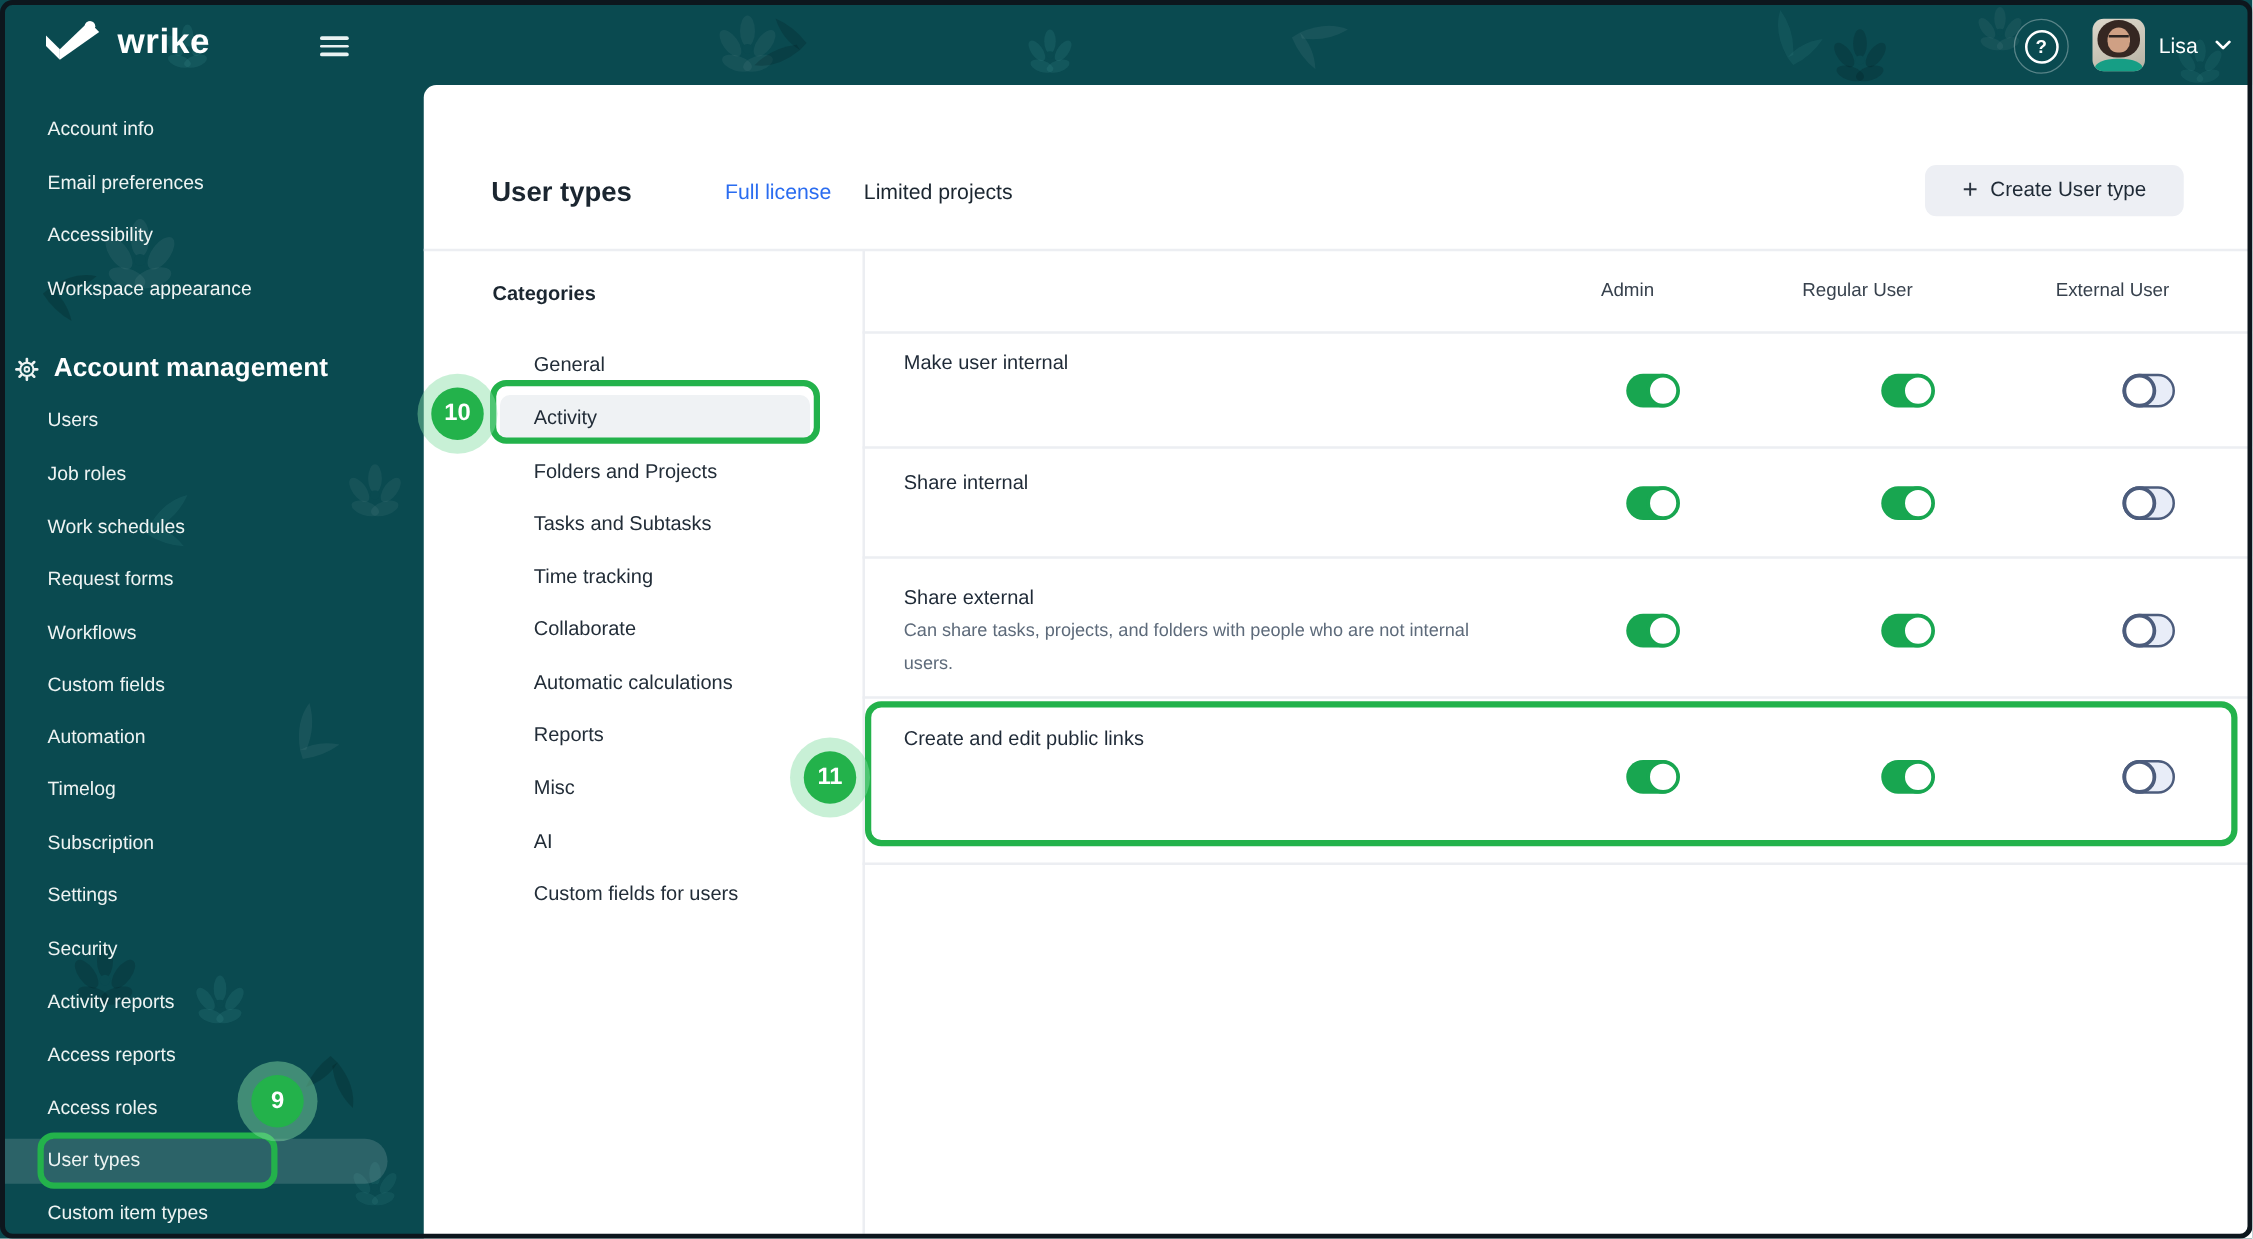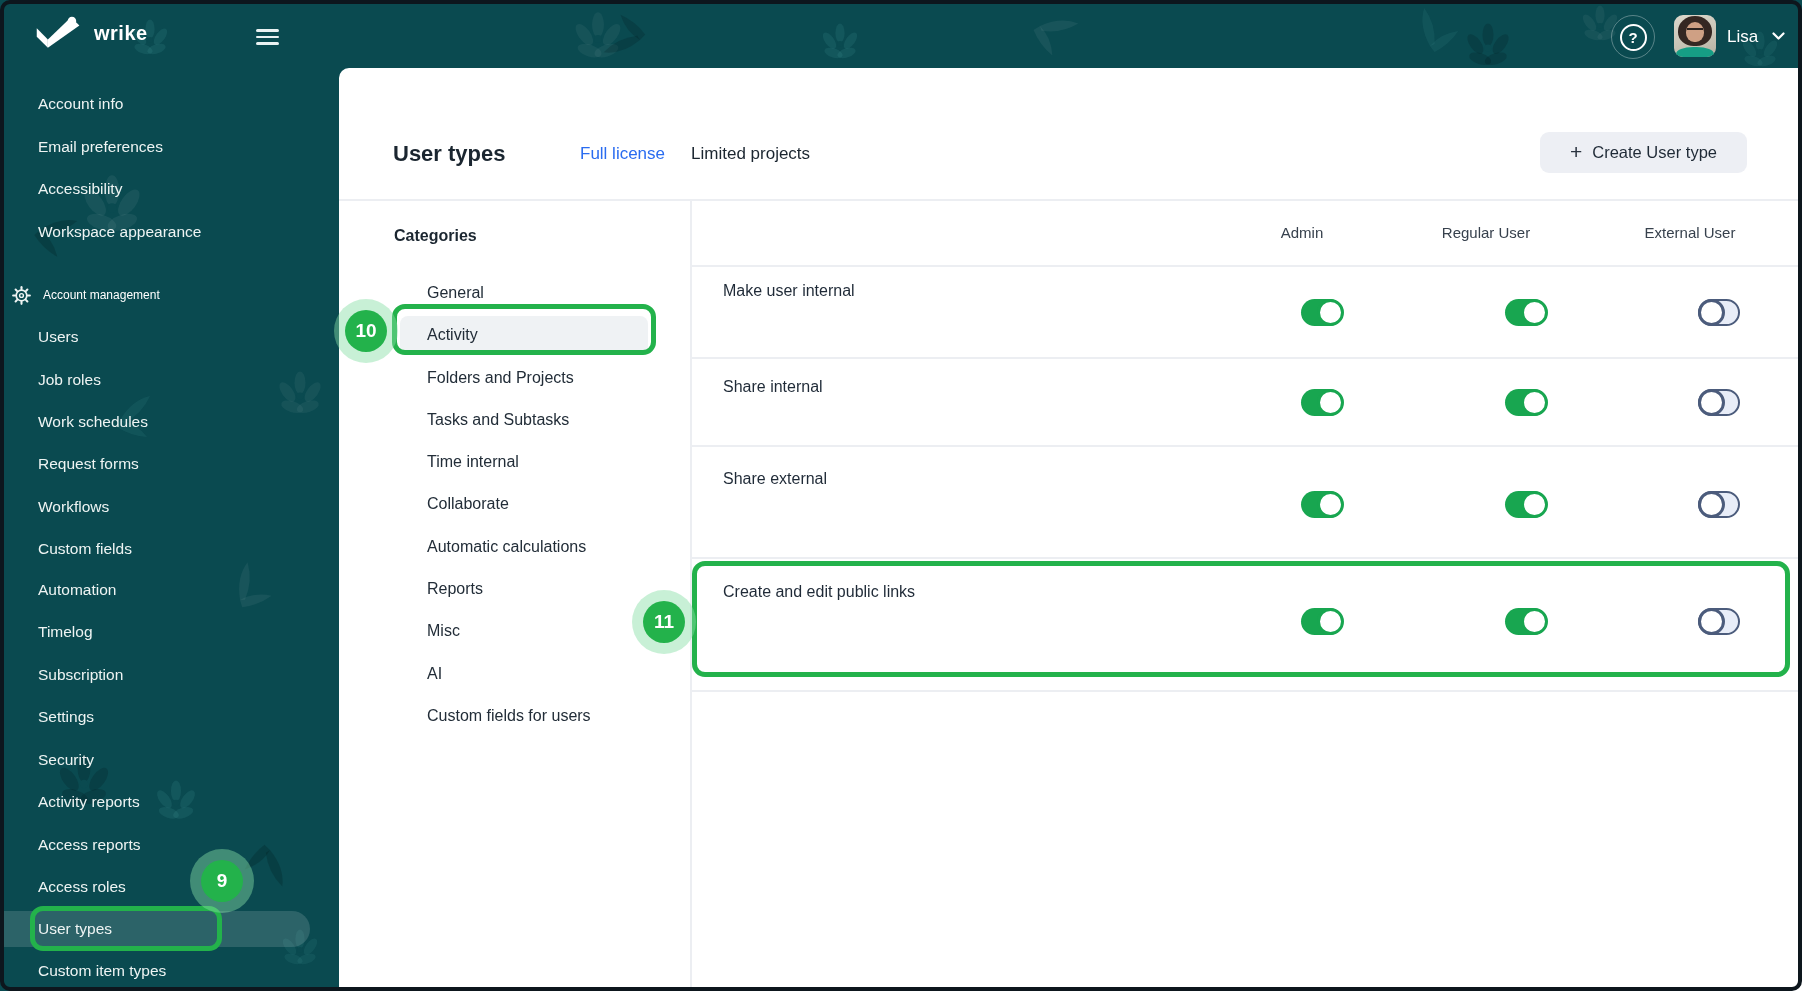--- a/index.html
+++ b/index.html
@@ -4,36 +4,36 @@
 <style>
   * { box-sizing: border-box; margin: 0; padding: 0; }
   html,body { width:1802px; height:991px; background:#ffffff; font-family:"Liberation Sans", sans-serif; }
   #stage { position:relative; width:1802px; height:991px; background:#0a4a50; overflow:hidden; }
   #stage::after { content:""; position:absolute; inset:0; border:4px solid #0d161d; border-radius:10px; pointer-events:none; z-index:60; }
 
   .pattern { position:absolute; inset:0; z-index:1; pointer-events:none; }
 
   
   .logo { position:absolute; left:34px; top:16px; display:flex; align-items:center; gap:10px; z-index:10; }
-  .logo-text { color:#ffffff; font-size:20px; font-weight:bold; letter-spacing:.5px; line-height:34px; }
+  .logo-text { color:#ffffff; font-size:28px; font-weight:bold; letter-spacing:.5px; line-height:34px; }
   .hamburger { position:absolute; left:256px; top:29px; width:23px; height:16px; display:flex; flex-direction:column; justify-content:space-between; z-index:10; cursor:pointer; }
   .hamburger span { display:block; height:2.6px; border-radius:2px; background:#e9f2f2; }
   .help-ring { position:absolute; left:1611px; top:15px; width:44px; height:44px; border:1.5px solid rgba(255,255,255,.32); border-radius:50%; display:flex; align-items:center; justify-content:center; z-index:10; cursor:pointer; }
   .help-circle { width:27px; height:27px; border:2px solid #ffffff; border-radius:50%; color:#ffffff; font-size:15px; font-weight:bold; display:flex; align-items:center; justify-content:center; }
   .avatar { position:absolute; left:1674px; top:15px; width:42px; height:42px; border-radius:9px; overflow:hidden; background:linear-gradient(160deg,#ddd8cc 0%,#c9c4b6 55%,#b4b0a2 100%); z-index:10; cursor:pointer; }
   .avatar .hair { position:absolute; left:4px; top:1px; width:34px; height:30px; background:#352722; border-radius:50% 50% 46% 46%; }
   .avatar .face { position:absolute; left:12px; top:7px; width:18px; height:20px; background:#cfa084; border-radius:50% 50% 45% 45%; }
   .avatar .glasses { position:absolute; left:13px; top:13px; width:16px; height:5px; border-top:2px solid #2c2320; }
   .avatar .body { position:absolute; left:2px; bottom:-6px; width:38px; height:16px; background:#169e85; border-radius:45% 45% 0 0; }
   .user-name { position:absolute; left:1727px; top:26px; color:#ffffff; font-size:17px; line-height:22px; z-index:10; cursor:pointer; }
   .user-chevron { position:absolute; left:1772px; top:32px; z-index:10; cursor:pointer; }
 
   
   .sb-item { position:absolute; left:38px; height:30px; line-height:30px; color:#eef4f3; font-size:15.5px; z-index:6; cursor:pointer; white-space:nowrap; }
-  .sb-section { position:absolute; left:43px; height:30px; line-height:30px; color:#ffffff; font-size:12px; font-weight:normal; z-index:6; cursor:pointer; white-space:nowrap; }
+  .sb-section { position:absolute; left:43px; height:30px; line-height:30px; color:#ffffff; font-size:21px; font-weight:bold; z-index:6; cursor:pointer; white-space:nowrap; }
   .gear { position:absolute; left:12px; top:286px; z-index:6; }
   .sb-highlight { position:absolute; left:0; top:911px; width:310px; height:36px; background:rgba(255,255,255,.14); border-radius:0 18px 18px 0; z-index:5; }
 
   
   .main-panel { position:absolute; left:339px; top:68px; width:1463px; height:923px; background:#ffffff; border-top-left-radius:10px; z-index:2; }
   .page-title { position:absolute; left:393px; top:140px; font-size:22px; font-weight:bold; color:#1b2630; line-height:27px; z-index:10; }
   .tabs { position:absolute; left:580px; top:142px; display:flex; gap:26px; z-index:10; }
   .tab { font-size:17px; line-height:23px; color:#1b2630; font-weight:500; cursor:pointer; }
   .tab.active { color:#2a6cf0; }
   .create-btn { position:absolute; left:1540px; top:132px; width:207px; height:41px; background:#edeff4; border-radius:9px; display:flex; align-items:center; justify-content:center; gap:10px; font-size:16.5px; color:#1f2a36; z-index:10; cursor:pointer; }
@@ -187,21 +187,21 @@
 
   <div class="hdiv" style="left:339px; top:199px; width:1463px;"></div>
   <div class="vdiv" style="left:690px; top:200px; height:787px;"></div>
 
   <div class="cat-title">Categories</div>
   <div class="cat-selected-bg"></div>
   <div class="cat-item" style="top:278px">General</div>
   <div class="cat-item" style="top:320px">Activity</div>
   <div class="cat-item" style="top:363px">Folders and Projects</div>
   <div class="cat-item" style="top:405px">Tasks and Subtasks</div>
-  <div class="cat-item" style="top:447px">Time internal</div>
+  <div class="cat-item" style="top:447px">Time tracking</div>
   <div class="cat-item" style="top:489px">Collaborate</div>
   <div class="cat-item" style="top:532px">Automatic calculations</div>
   <div class="cat-item" style="top:574px">Reports</div>
   <div class="cat-item" style="top:616px">Misc</div>
   <div class="cat-item" style="top:659px">AI</div>
   <div class="cat-item" style="top:701px">Custom fields for users</div>
 
   <div class="col-label" style="left:1302px">Admin</div>
   <div class="col-label" style="left:1486px">Regular User</div>
   <div class="col-label" style="left:1690px">External User</div>
@@ -225,20 +225,21 @@
     </div>
   <div class="toggle on" style="left:1505px; top:389px">
       <div class="knob"></div>
     </div>
   <div class="toggle off" style="left:1698px; top:389px">
       <div class="knob"></div>
     </div>
   <div class="hdiv" style="left:690px; top:445px; width:1112px;"></div>
 
   <div class="row-title" style="top:468px">Share external</div>
+  <div class="row-desc" style="top:492px">Can share tasks, projects, and folders with people who are not internal users.</div>
   <div class="toggle on" style="left:1301px; top:491px">
       <div class="knob"></div>
     </div>
   <div class="toggle on" style="left:1505px; top:491px">
       <div class="knob"></div>
     </div>
   <div class="toggle off" style="left:1698px; top:491px">
       <div class="knob"></div>
     </div>
   <div class="hdiv" style="left:690px; top:557px; width:1112px;"></div>

